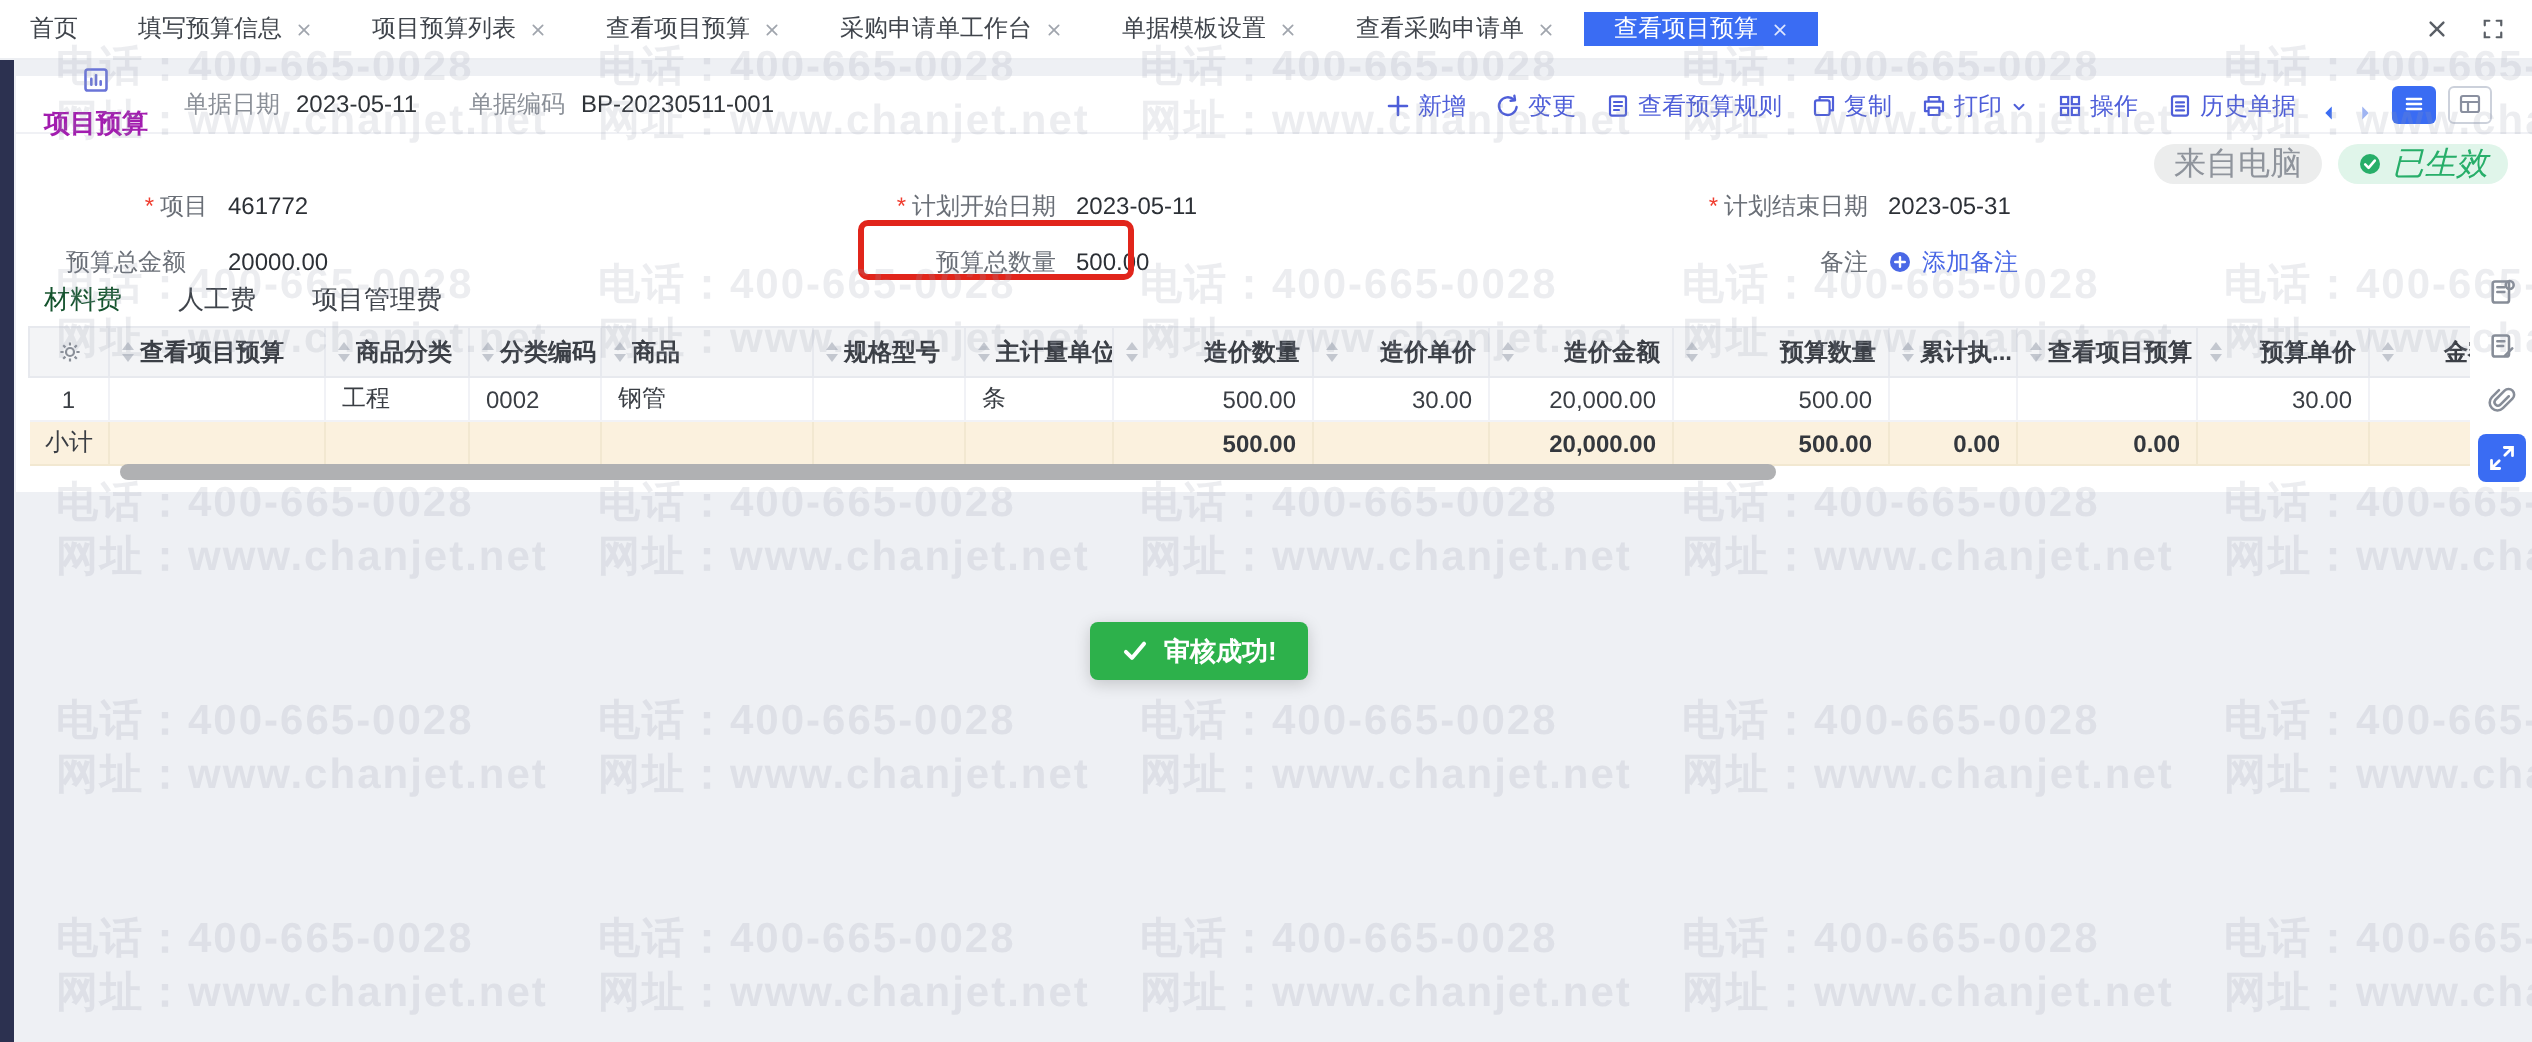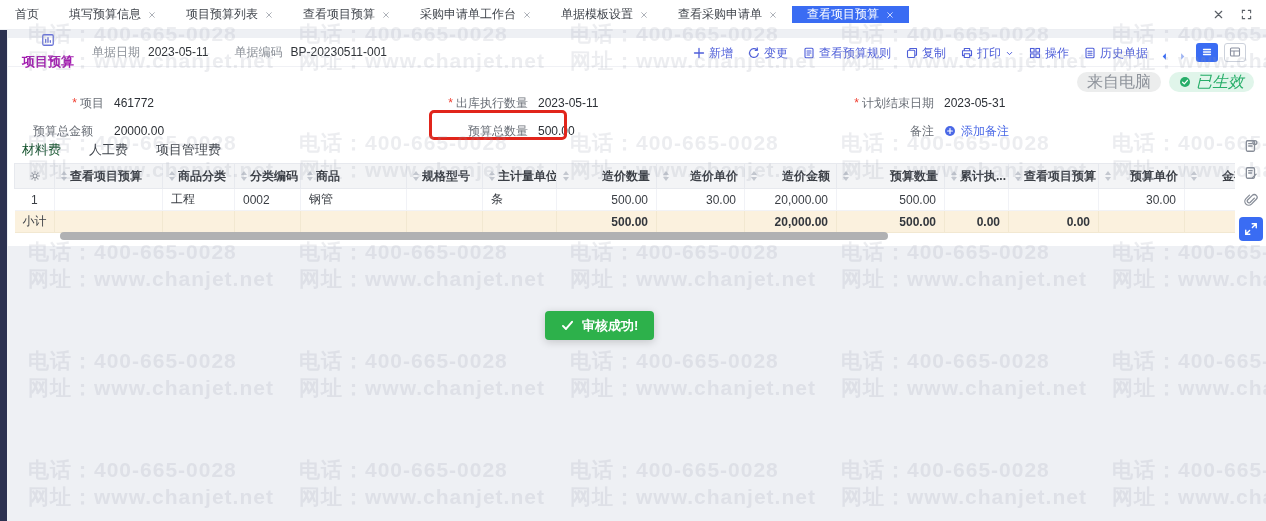--- a/index.html
+++ b/index.html
@@ -412,21 +412,21 @@
     <div class="field" style="left:14px;top:56px;">
       <span class="f-lbl" style="width:82px;">
           <span class="req">*</span>
           <span>项目</span>
         </span>
       <span class="f-val">461772</span>
     </div>
     <div class="field" style="left:424px;top:56px;">
       <span class="f-lbl" style="width:96px;">
           <span class="req">*</span>
-          <span>出库执行数量</span>
+          <span>计划开始日期</span>
         </span>
       <span class="f-val">2023-05-11</span>
     </div>
     <div class="field" style="left:830px;top:56px;">
       <span class="f-lbl" style="width:96px;">
           <span class="req">*</span>
           <span>计划结束日期</span>
         </span>
       <span class="f-val">2023-05-31</span>
     </div>

